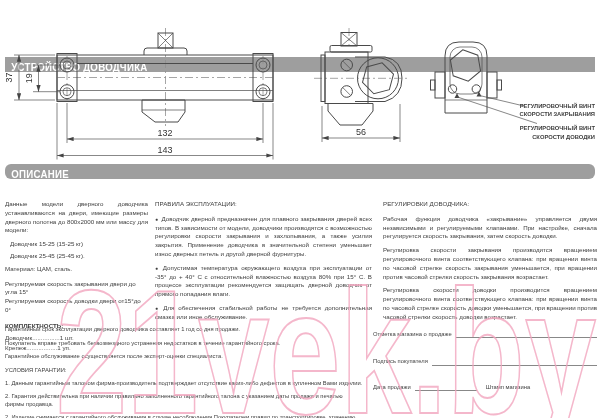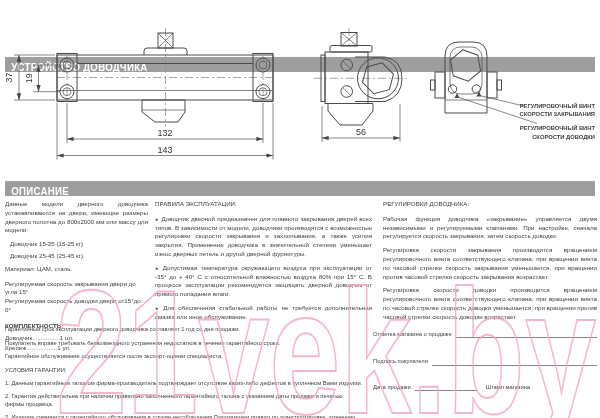--- a/index.html
+++ b/index.html
@@ -10,21 +10,21 @@
   
   .bar {
     position:absolute; left:5px; width:590px; height:15px; background:#9e9e9e;
   }
   .bar .t {
     display:inline-block; transform:scaleX(0.88); transform-origin:0 50%;
     color:#ffffff; font-weight:bold; font-size:11px; line-height:15px;
     padding-left:7px; letter-spacing:0.3px; white-space:nowrap;
   }
   .bar-device { top:12px;margin-top:45px; }
-  .bar-desc { top:181px; }
+  .bar-desc { top:164px;border-radius:6px; }
   .bar-warranty { top:306px; }
 
   
   .drawings { position:absolute; left:0; top:26px; width:600px; height:152px; }
   .drawings .ln  { fill:none; stroke:#4a4a4a; stroke-width:1; }
   .drawings .lnt { fill:none; stroke:#4a4a4a; stroke-width:0.7; }
   .drawings .axis{ fill:none; stroke:#8f8f8f; stroke-width:0.8; stroke-dasharray:8 3 2 3; }
   .drawings .dim { fill:none; stroke:#555555; stroke-width:0.7; }
   .drawings .dimtxt { font-size:9px; fill:#333333; }
   .drawings .lbl { font-size:5.8px; font-weight:bold; fill:#3e3e3e; }

